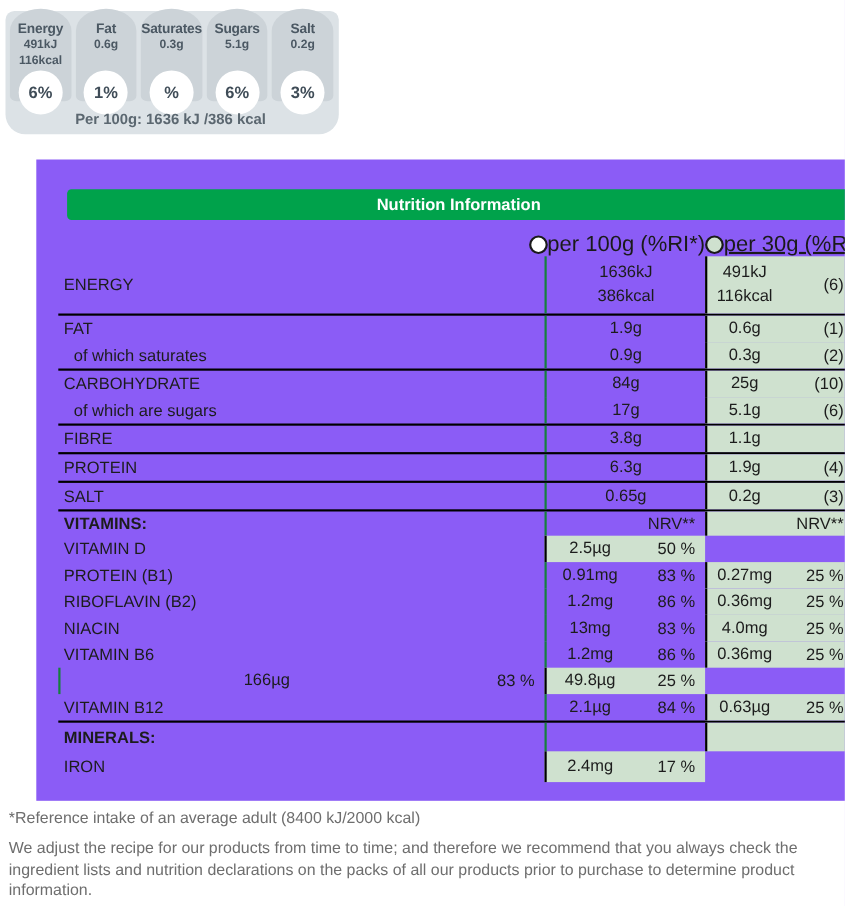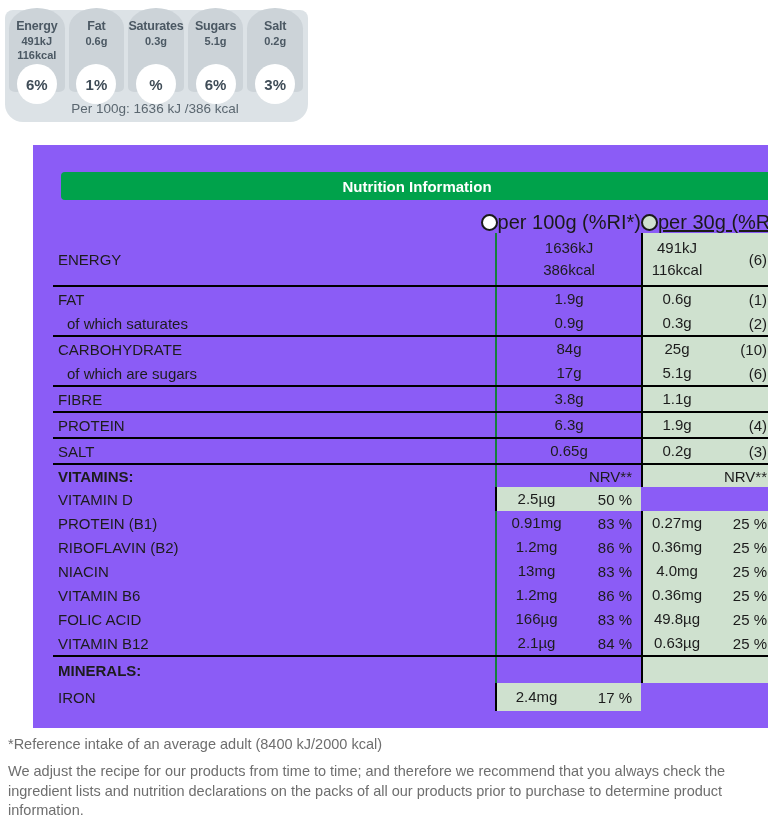--- a/index.html
+++ b/index.html
@@ -13,21 +13,21 @@
   .gda-badges{position:absolute;left:9px;top:8px;right:7px;display:flex;gap:4px;}
   .badge{flex:1;height:84px;background:#ccd3d8;position:relative;text-align:center;
          border-radius:50% 50% 6px 6px / 24% 24% 5px 5px;}
   .badge-name{font-weight:bold;font-size:12.5px;color:#4b5863;padding-top:11px;letter-spacing:-0.2px;}
   .badge-vals{font-size:11px;font-weight:bold;color:#4b5863;line-height:1.3;margin-top:1px;}
   .badge-circle{position:absolute;left:50%;transform:translateX(-50%);bottom:-12px;
                 width:40px;height:40px;background:#ffffff;border-radius:50%;
                 display:flex;align-items:center;justify-content:center;
                 font-weight:bold;font-size:15px;color:#3f4c57;}
   .gda-per100{position:absolute;left:0;right:0;bottom:6px;text-align:center;
-              font-weight:normal;font-size:13.5px;color:#5b6770;}
+              font-weight:bold;font-size:13.5px;color:#5b6770;}
 
   
   .panel{position:absolute;left:5px;top:145px;width:758px;height:583px;background:#8b5cf6;margin-left:28px;}
   .title-bar{position:absolute;left:28px;top:27px;width:712px;height:28px;background:#00a24b;
              border-radius:4px;color:#ffffff;font-weight:bold;font-size:15px;
              display:flex;align-items:center;justify-content:center;}
   .col-headers{position:absolute;top:66px;left:462px;right:10px;display:flex;
                font-size:20px;color:#1a1a1a;}
   .col-head{display:flex;align-items:center;justify-content:flex-end;white-space:nowrap;}
   .col-head.h100{width:146px;}
@@ -246,21 +246,20 @@
         <div class="cell c100">
           <span class="val">1.2mg</span>
           <span class="pct">86 %</span>
         </div>
         <div class="cell c30">
           <span class="val">0.36mg</span>
           <span class="pct">25 %</span>
         </div>
       </div>
       <div class="trow">
-        <div class="cell namec">FOLIC ACID</div>
         <div class="cell c100">
           <span class="val">166µg</span>
           <span class="pct">83 %</span>
         </div>
         <div class="cell c30">
           <span class="val">49.8µg</span>
           <span class="pct">25 %</span>
         </div>
       </div>
       <div class="trow">

